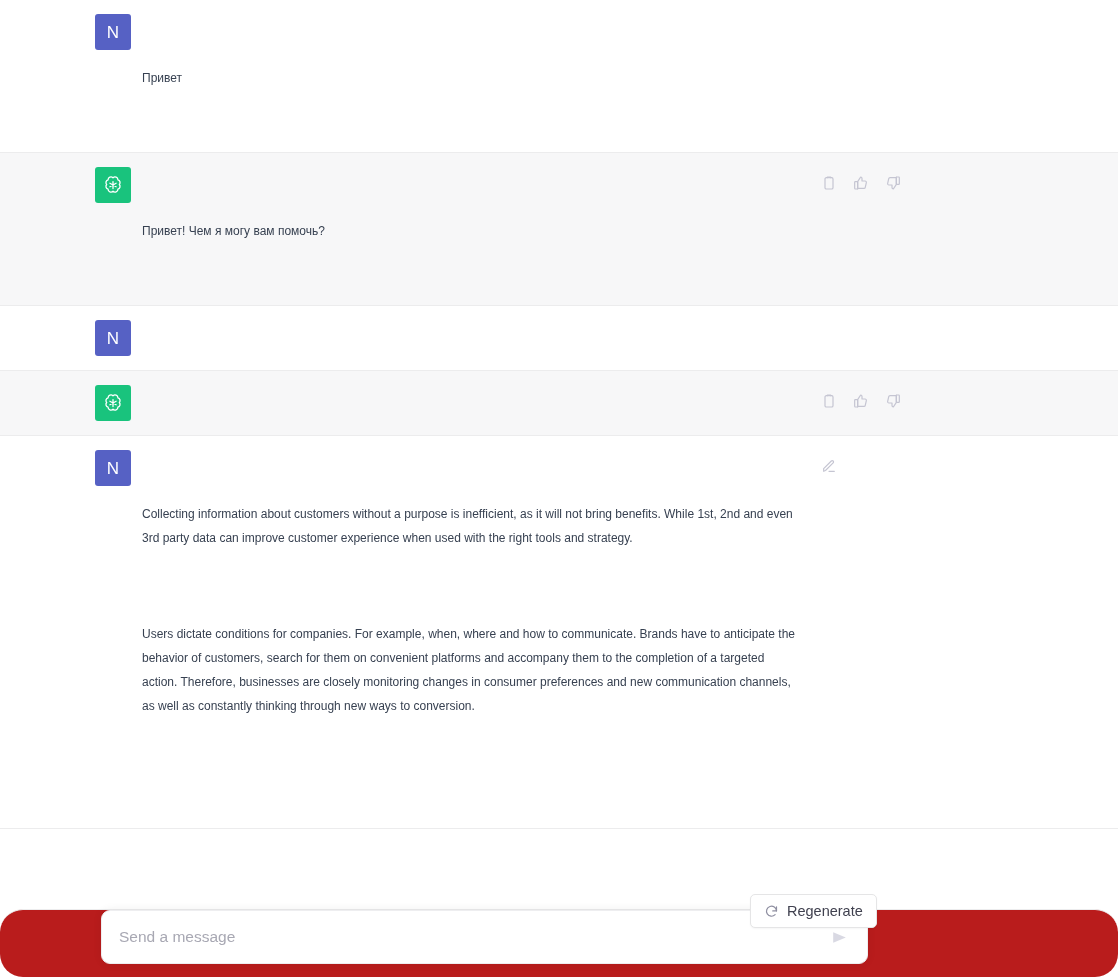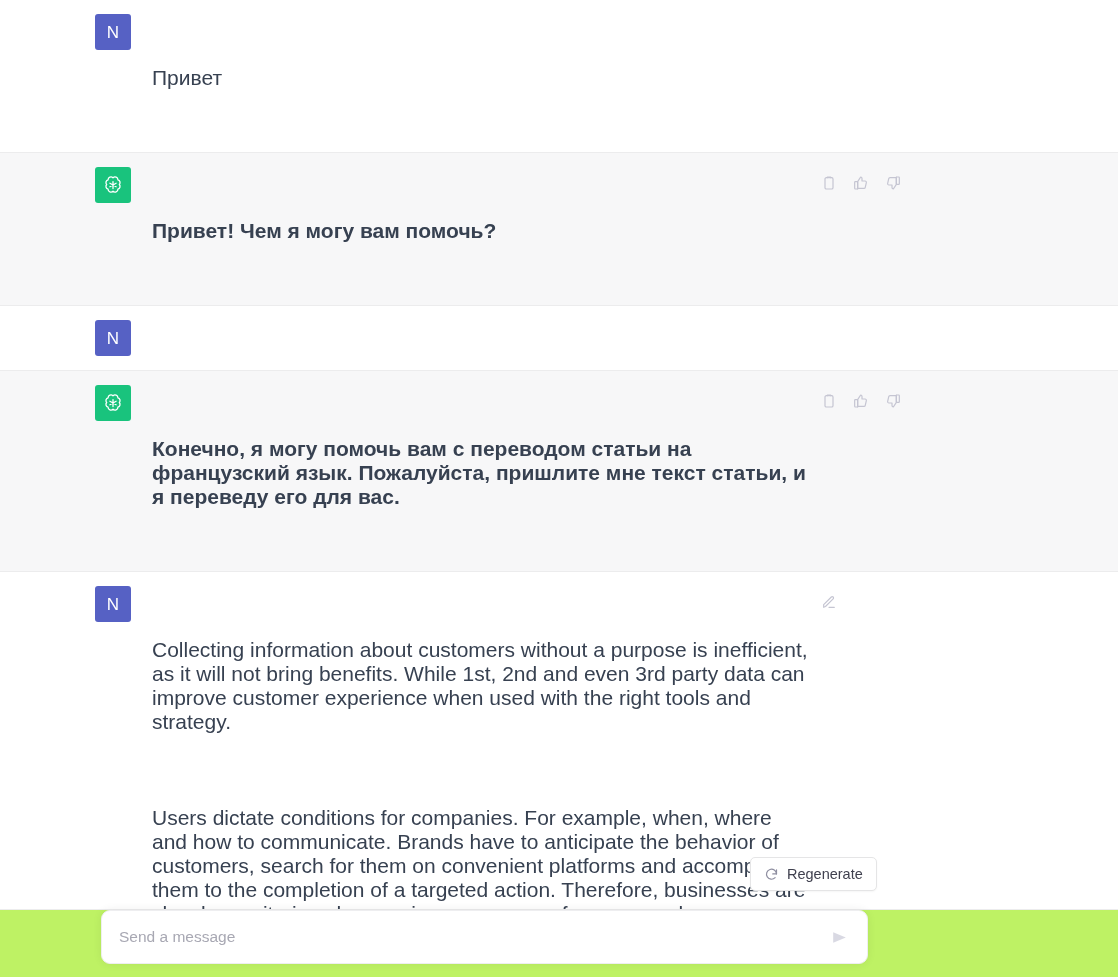--- a/index.html
+++ b/index.html
@@ -24,21 +24,20 @@
     flex: 1 1 auto;
     overflow: hidden;
   }
   .msg-row {
     width: 100%;
     position: relative;
     border-bottom: 1px solid #ececed;
   }
   .msg-row.assistant {
     background: #f7f7f8;
-    font-weight: bold;
   }
   .msg-row.user {
     background: #ffffff;
   }
   .msg-inner {
     position: relative;
     display: flex;
     align-items: flex-start;
     padding: 14px 0 14px 0;
     margin: 0;
@@ -55,25 +54,25 @@
     font-size: 17px;
     line-height: 1;
     font-family: "Liberation Sans", sans-serif;
     user-select: none;
   }
   .avatar.user-av { background: #5661c4; }
   .avatar.bot-av  { background: #19c37d; }
   .avatar svg { display: block; }
 
   .msg-body {
-    margin-left: 21px;
+    margin-left: 11px;
     padding-top: 4px;
     max-width: 660px;
     color: #374151;
-    font-size: 21px;
+    font-size: 12px;
     line-height: 24px;
     word-wrap: break-word;
     white-space: pre-wrap;
   }
   .msg-body p {
     margin: 0;
   }
   .msg-body p + p {
     margin-top: 24px;
   }
@@ -118,32 +117,34 @@
     background: #ffffff;
     border: 1px solid #e5e5e6;
     border-radius: 5px;
     padding: 8px 13px;
     font-size: 14.5px;
     color: #40414f;
     font-family: "Liberation Sans", sans-serif;
     cursor: pointer;
     box-shadow: 0 1px 2px rgba(0,0,0,0.04);
     white-space: nowrap;
+    margin-top: 37px;
   }
   .regen-btn svg { display: block; color: #8e8ea0; }
 
   
   .composer-area {
     position: absolute;
     left: 0;
     right: 0;
     bottom: 0;
     height: 68px;
-    background: #bef264;
+    background: #b91c1c;
     border-top: 1px solid #ececed;
+    border-radius: 23px;
   }
   .composer-box {
     position: absolute;
     left: 101px;
     top: 0;
     width: 767px;
     height: 54px;
     background: #ffffff;
     border: 1px solid #eeeef0;
     border-radius: 9px;
@@ -240,23 +241,20 @@
     </div>
 
     <div class="msg-row assistant">
       <div class="msg-inner">
         <div class="avatar bot-av">
           <svg width="22" height="22" viewBox="0 0 24 24" fill="none" stroke="#ffffff" stroke-width="1.4" stroke-linecap="round" stroke-linejoin="round">
             <path d="M12 4.2a3.1 3.1 0 0 1 5.35 2.2 3.1 3.1 0 0 1 1.55 5.1 3.1 3.1 0 0 1-1.55 5.1A3.1 3.1 0 0 1 12 18.8a3.1 3.1 0 0 1-5.35-2.2 3.1 3.1 0 0 1-1.55-5.1A3.1 3.1 0 0 1 6.65 6.4 3.1 3.1 0 0 1 12 4.2z"></path>
             <path d="M12 8.2v7.6M8.6 10.1l6.8 3.8M8.6 13.9l6.8-3.8"></path>
           </svg>
         </div>
-        <div class="msg-body">
-          <p>Конечно, я могу помочь вам с переводом статьи на французский язык. Пожалуйста, пришлите мне текст статьи, и я переведу его для вас.</p>
-        </div>
       </div>
       <div class="row-actions assistant-actions">
         <button class="act-btn" title="copy">
           <svg width="16" height="16" viewBox="0 0 24 24" fill="none" stroke="currentColor" stroke-width="1.8" stroke-linecap="round" stroke-linejoin="round">
             <rect x="6" y="4" width="12" height="17" rx="2"></rect>
             <path d="M9.5 4V3h5v1"></path>
           </svg>
         </button>
         <button class="act-btn" title="good response">
           <svg width="16" height="16" viewBox="0 0 24 24" fill="none" stroke="currentColor" stroke-width="1.8" stroke-linecap="round" stroke-linejoin="round">

